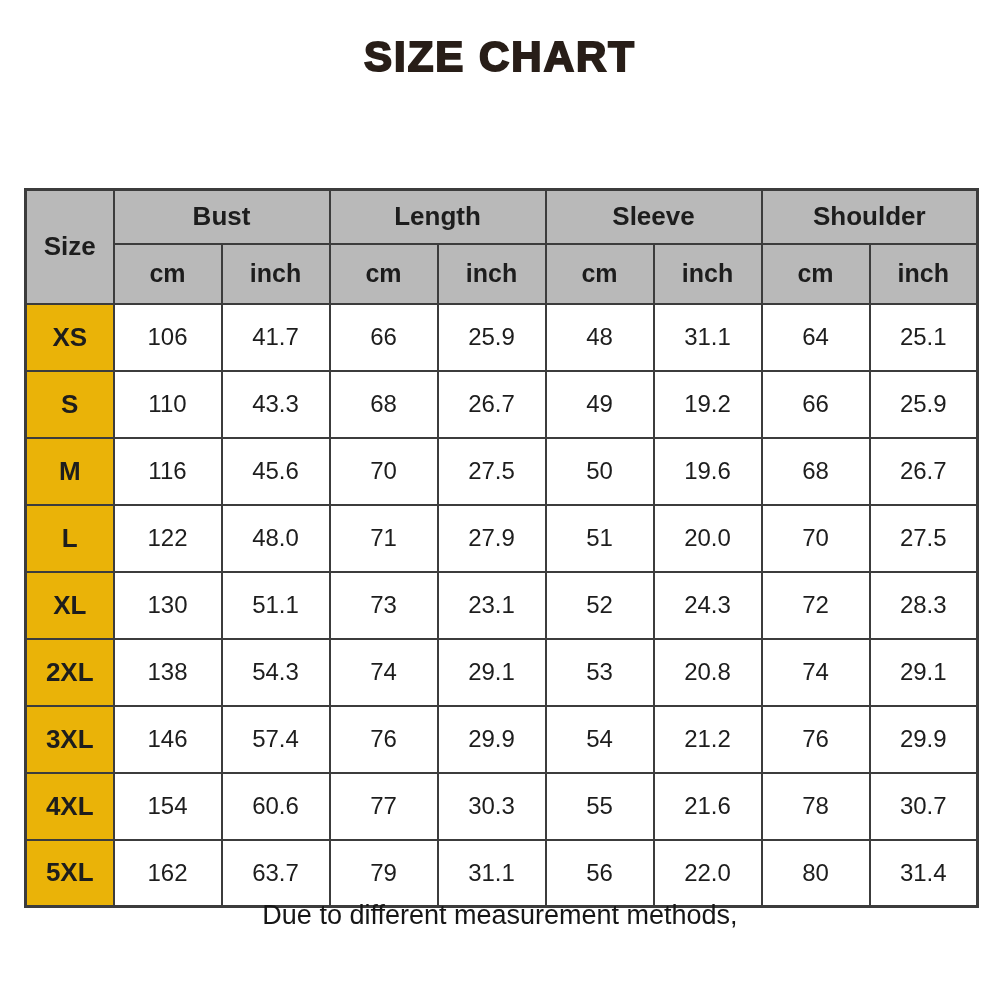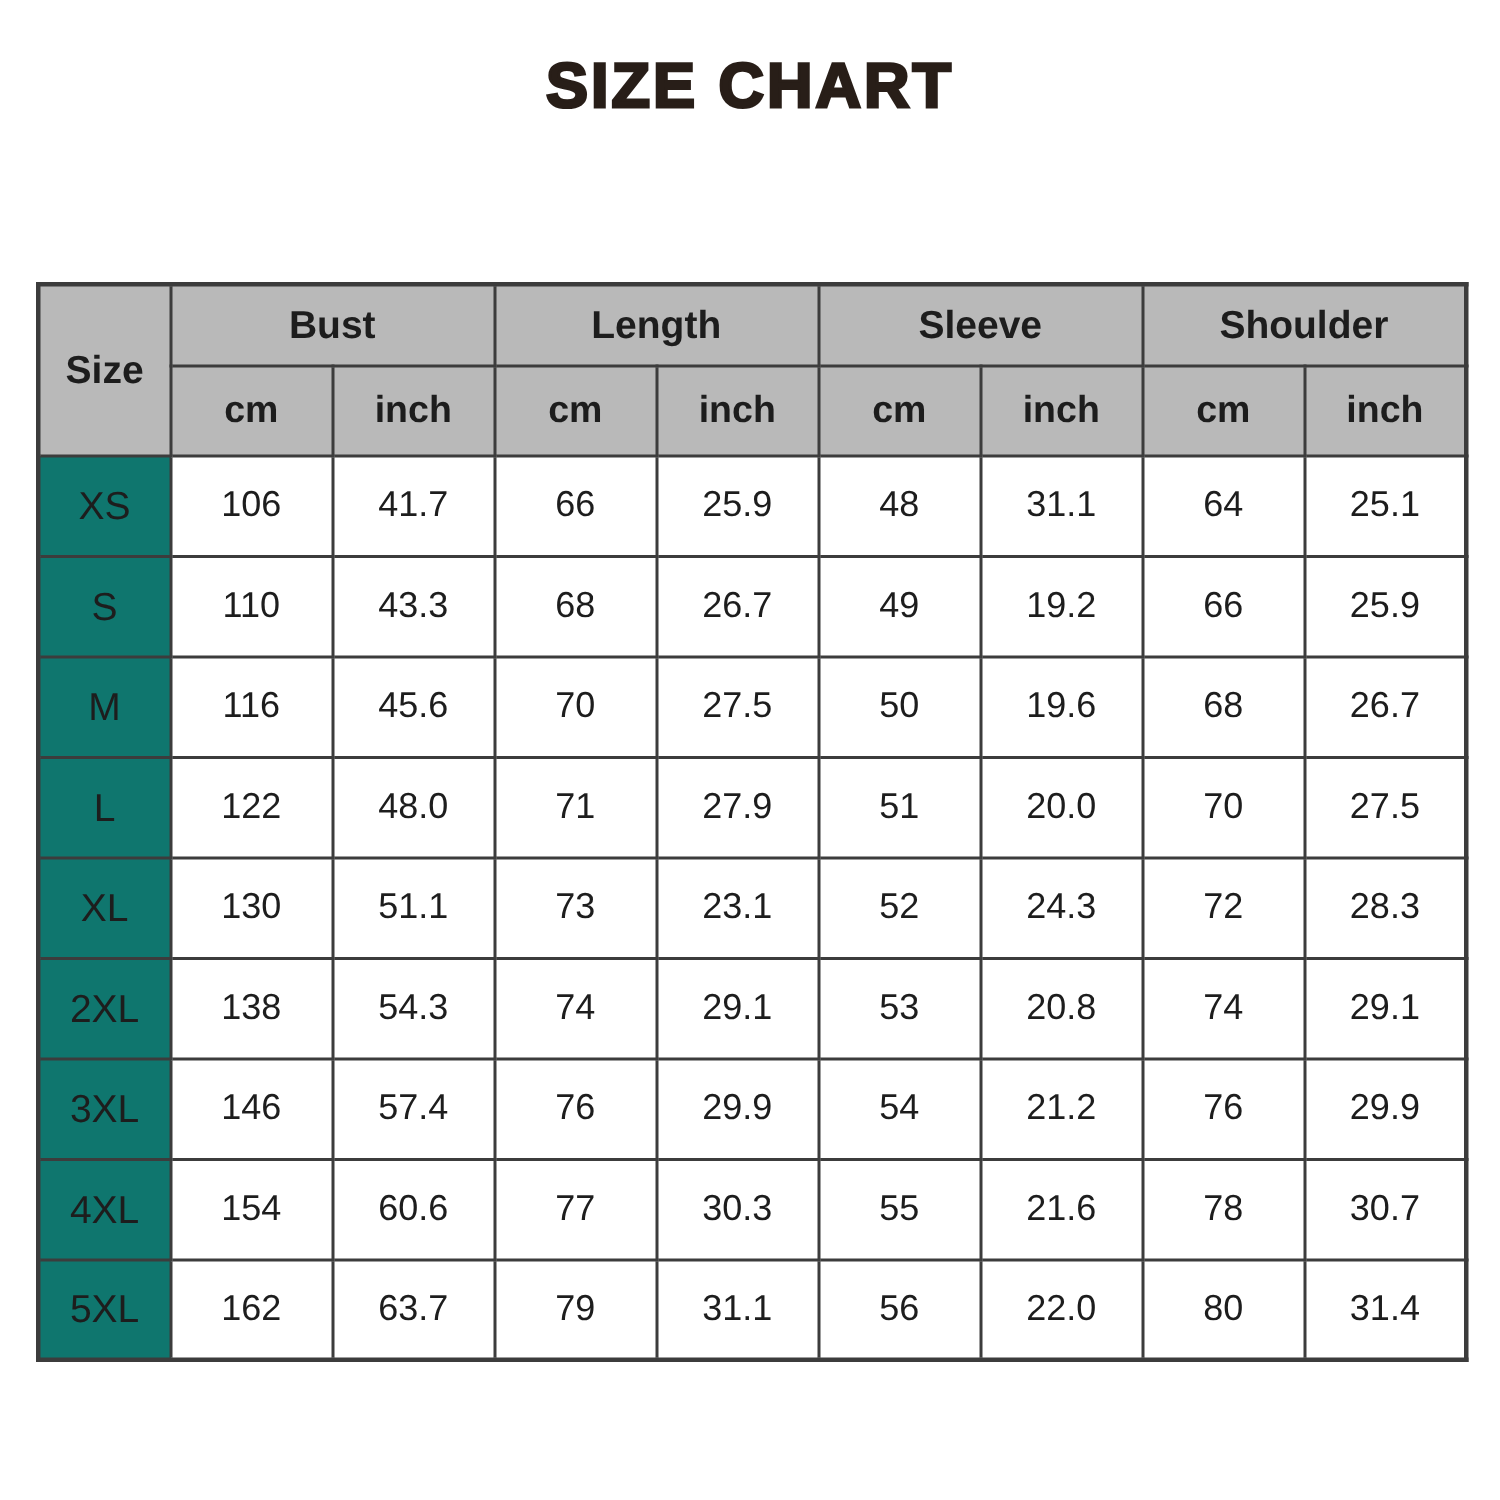--- a/index.html
+++ b/index.html
@@ -47,22 +47,22 @@
     background: #b9b9b9;
     font-weight: bold;
   }
   .group-row th { height: 54px; font-size: 26px; }
   .sub-row th   { height: 60px; font-size: 25px; }
   .corner-cell  { font-size: 27px; }
   .size-table tbody tr { height: 67px; }
   .size-table tbody td { font-size: 24px; font-weight: normal; background: #ffffff; }
   .size-table tbody th.size-cell {
     font-size: 26px;
-    font-weight: normal;
-    background: #0f766e;
+    font-weight: bold;
+    background: #eab308;
   }
   .footer-note {
     position: absolute;
     top: 896px;
     left: 0;
     width: 1000px;
     text-align: center;
     font-size: 27px;
     line-height: 38px;
     color: #161616;
@@ -203,13 +203,14 @@
           <td>56</td>
           <td>22.0</td>
           <td>80</td>
           <td>31.4</td>
         </tr>
       </tbody>
   </table>
 </div>
 
 <div class="footer-note">
+  <div>Due to different measurement methods,</div>
 </div>
 
 </body></html>

